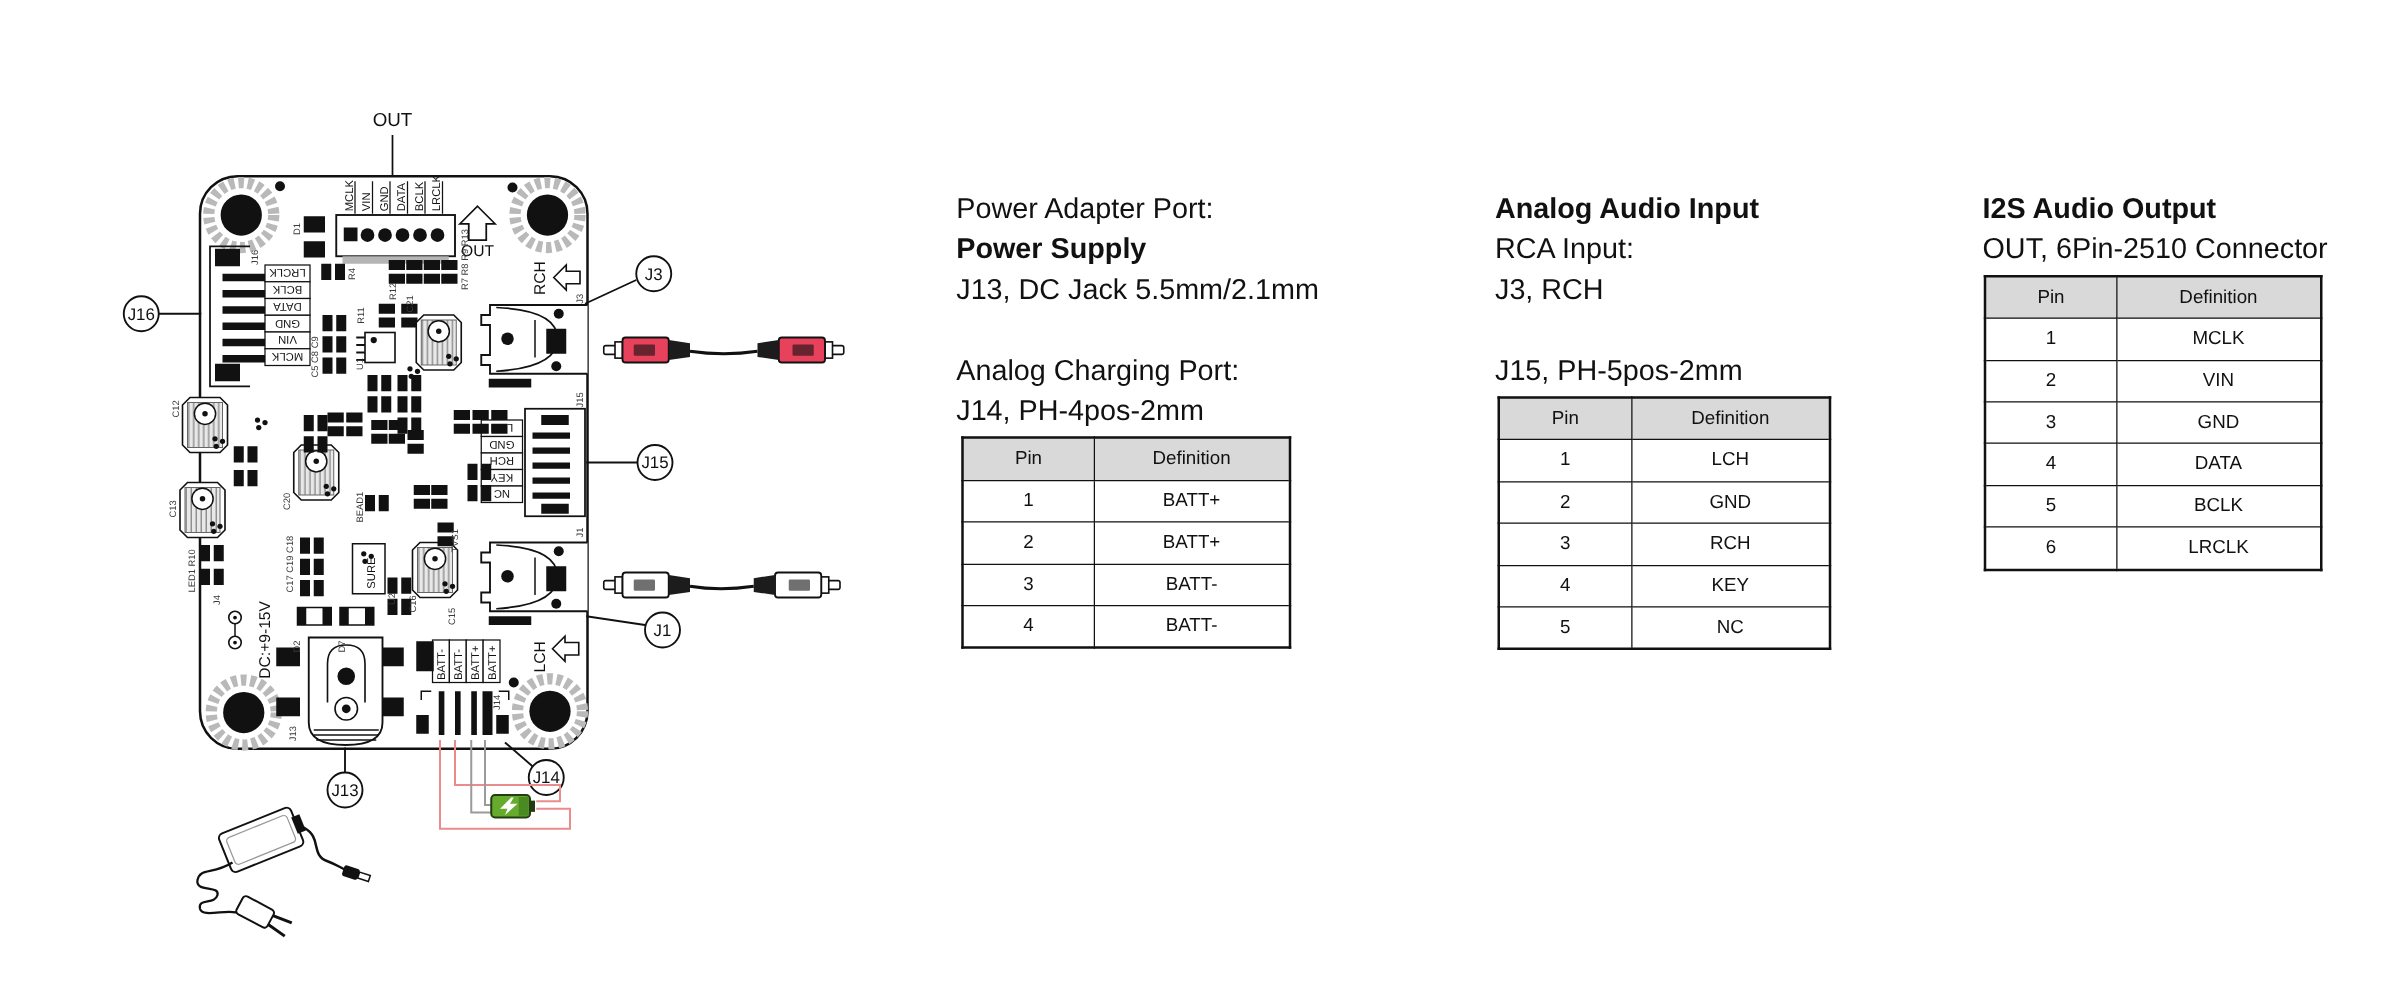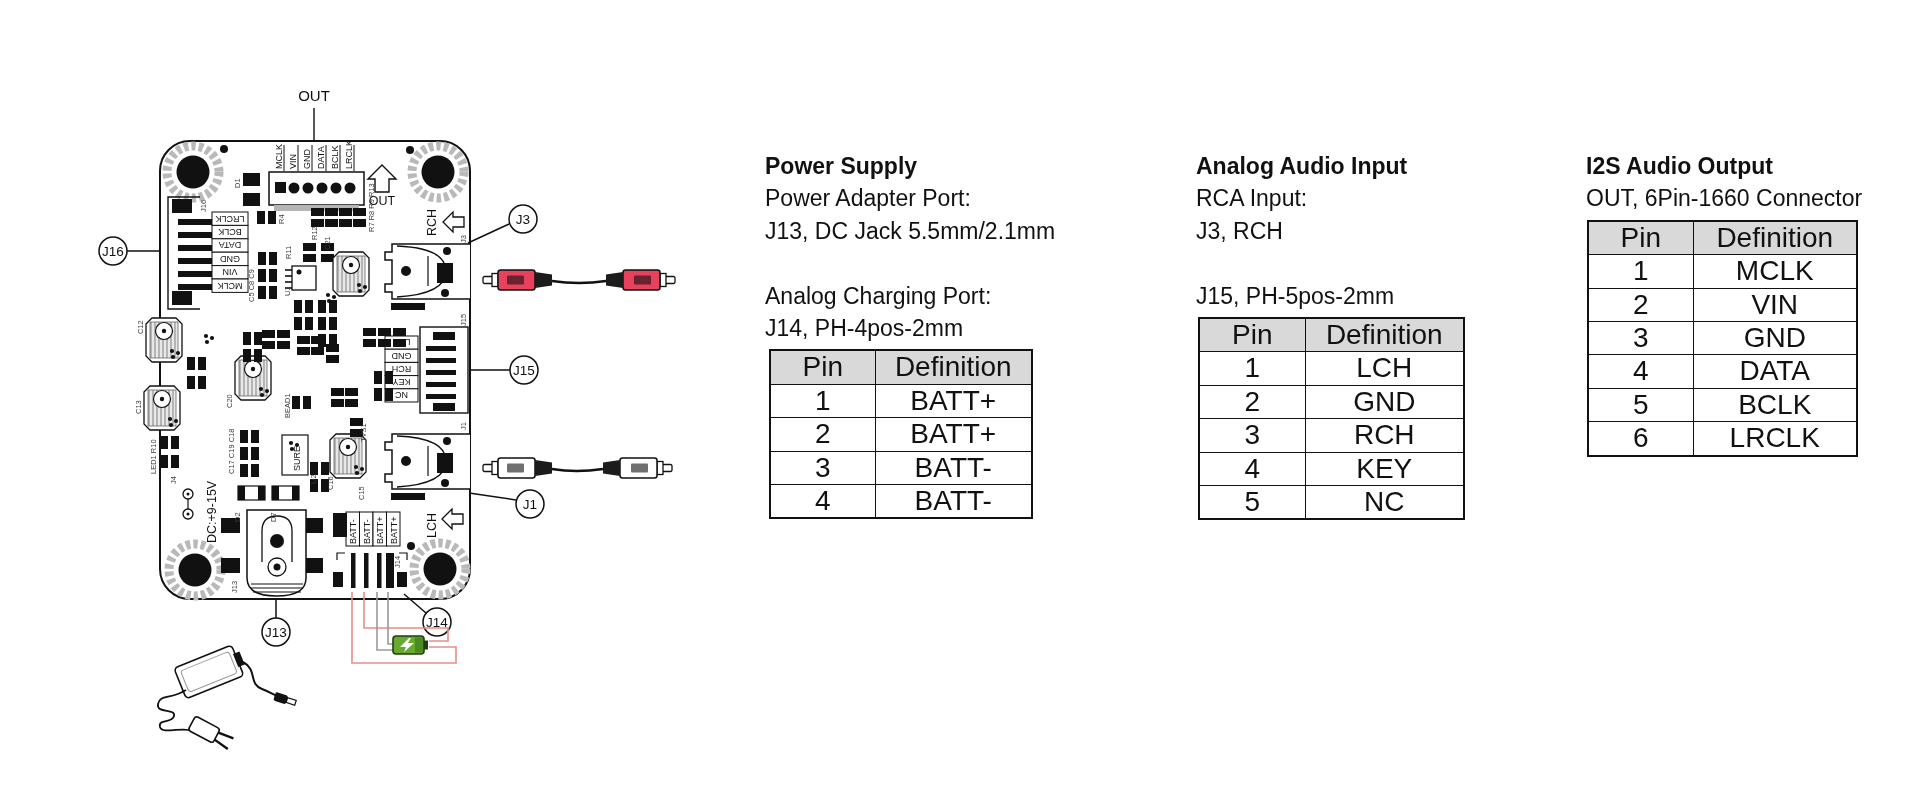--- a/index.html
+++ b/index.html
@@ -3,21 +3,21 @@
 <meta charset="utf-8">
 <style>
   html,body{margin:0;padding:0;background:#fff;}
   .stage{position:relative;width:1920px;height:800px;background:#fff;overflow:hidden;
          font-family:"Liberation Sans",sans-serif;color:#111;}
   .col{position:absolute;top:150px;font-size:23px;line-height:32.4px;white-space:nowrap;}
   .col .title{font-weight:bold;}
   .line{height:32.4px;}
   .pin-table{border-collapse:collapse;border:2px solid #111;table-layout:fixed;margin-top:5px;}
   .pin-table td{border:1.6px solid #111;text-align:center;vertical-align:middle;
-                font-size:28px;height:31.4px;padding:0;}
+                font-size:15px;height:31.4px;padding:0;}
   .pin-table tr.head td{background:#d9d9d9;}
   svg text{font-family:"Liberation Sans",sans-serif;}
   .ss{font-size:7.5px;fill:#3a3a3a;}
   .ss2{font-size:9px;fill:#111;}
   .ssBig{font-size:12.5px;fill:#111;}
   .callout{font-size:13.5px;fill:#111;}
 </style>
 </head>
 <body>
 
@@ -392,22 +392,22 @@
       <path d="M186,690 C170,700 160,694 158,704 C156,714 176,708 174,716 C172,724 158,718 160,727 C162,735 184,726 192,731" fill="none" stroke="#111" stroke-width="1.8"></path>
       <g transform="rotate(28 205 730)">
         <rect x="190" y="722" width="28" height="16" rx="3" fill="#fff" stroke="#111" stroke-width="1.6"></rect>
         <line x1="218" y1="726" x2="234" y2="724" stroke="#111" stroke-width="2.4"></line>
         <line x1="218" y1="734" x2="234" y2="736" stroke="#111" stroke-width="2.4"></line>
       </g>
     </g>
   </svg>
 
   <div class="col" style="left:765px;">
+    <div class="line">Power Adapter Port:</div>
     <div class="line title">Power Supply</div>
-    <div class="line">Power Adapter Port:</div>
     <div class="line">J13, DC Jack 5.5mm/2.1mm</div>
     <div class="line"></div>
     <div class="line">Analog Charging Port:</div>
     <div class="line">J14, PH-4pos-2mm</div>
     <table class="pin-table" style="margin-left:4px;">
       <colgroup>
           <col style="width:105px">
           <col style="width:157px">
         </colgroup>
       <tbody>
@@ -470,21 +470,21 @@
       <tr>
         <td>5</td>
         <td>NC</td>
       </tr>
     </tbody>
       </table>
   </div>
 
   <div class="col" style="left:1542px;margin-left:44px;">
     <div class="line title">I2S Audio Output</div>
-    <div class="line">OUT, 6Pin-1660 Connector</div>
+    <div class="line">OUT, 6Pin-2510 Connector</div>
     <table class="pin-table" style="margin-left:1px;">
       <colgroup>
           <col style="width:105px">
           <col style="width:164px">
         </colgroup>
       <tbody>
           <tr class="head">
         <td>Pin</td>
         <td>Definition</td>
       </tr>

